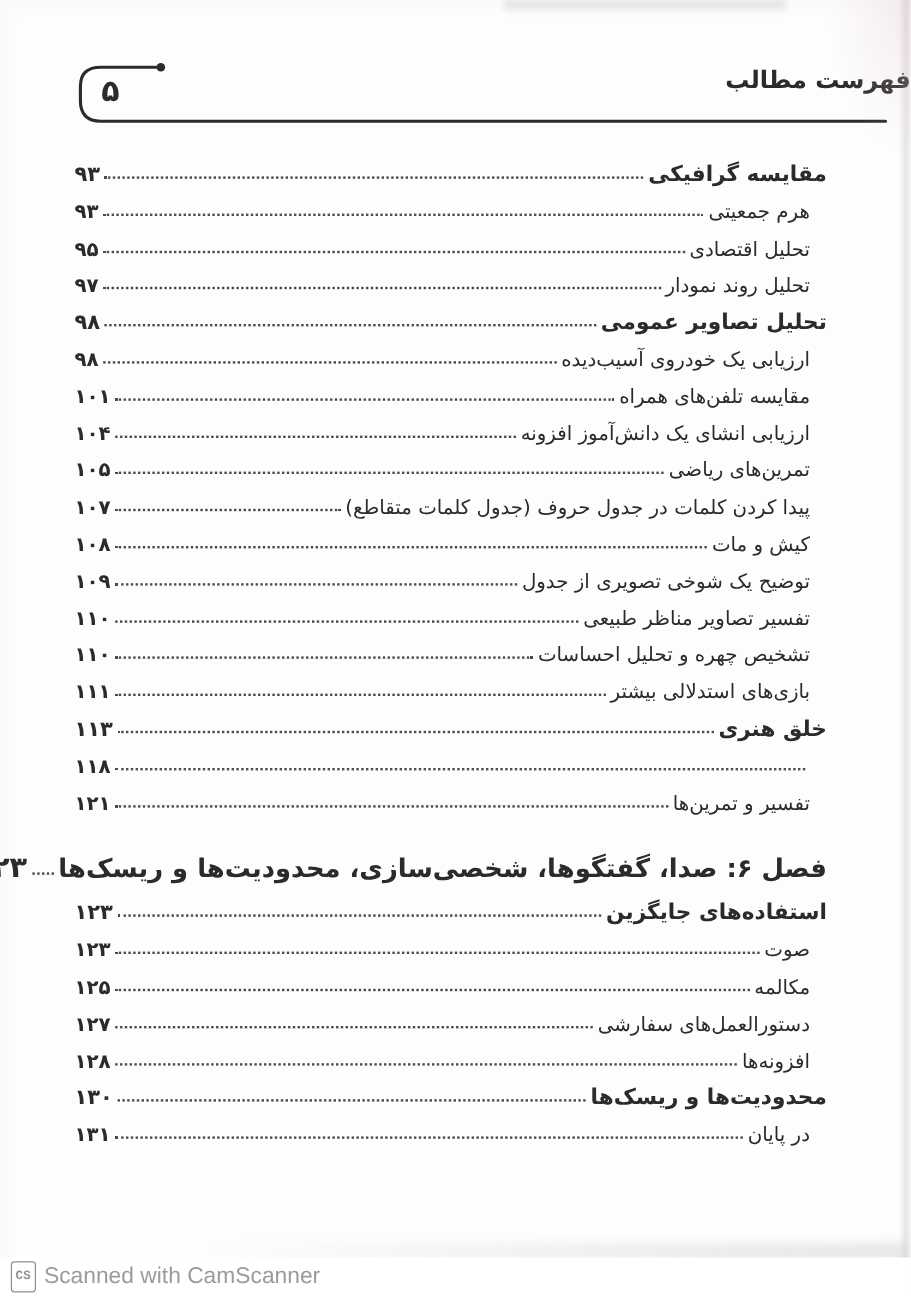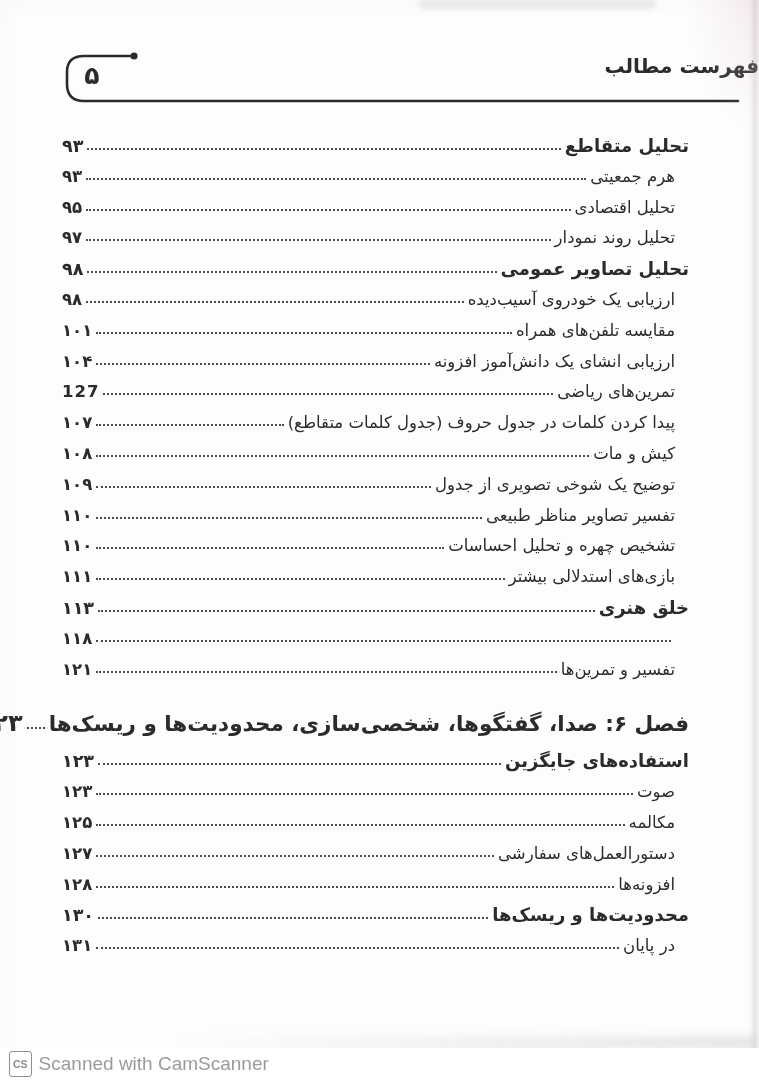--- a/index.html
+++ b/index.html
@@ -84,41 +84,41 @@
     position:absolute;left:0;right:0;bottom:0;height:32px;
     background:#ffffff;
     display:flex;align-items:center;gap:7px;
     padding-left:9px;
     font-family:"Liberation Sans",sans-serif;
   }
   .cs-badge{
     display:inline-block;
     border:1.5px solid #8f8f8f;border-radius:3px;
     color:#8f8f8f;font-size:10.5px;font-weight:bold;
-    padding:7px 3px;line-height:1;
+    padding:7px 3px;line-height:1;font-family:Liberation Mono, monospace;
   }
   .cs-text{color:var(--footer-text);font-size:19px;}
 </style>
 </head>
 <body>
 
 <div class="page">
 
   <svg class="ornament" viewBox="0 0 692 64" xmlns="http://www.w3.org/2000/svg">
     <path d="M 74 12 H 28 Q 11 12 11 28 V 40 Q 11 57 28 57 H 682" fill="none" stroke="#2b2b2b" stroke-width="2.6" stroke-linecap="round"></path>
     <circle cx="78" cy="12" r="3.6" fill="#2b2b2b"></circle>
   </svg>
 
   <div class="pagenum">۵</div>
 
   <div class="title">فهرست مطالب</div>
 
   <div class="toc">
       <div class="row lvl1 bold">
-    <span class="label">تحلیل متقاطع</span>
+    <span class="label">مقایسه گرافیکی</span>
     <span class="leader"></span>
     <span class="pg">۹۳</span>
   </div>
       <div class="row lvl2">
     <span class="label">هرم جمعیتی</span>
     <span class="leader"></span>
     <span class="pg">۹۳</span>
   </div>
       <div class="row lvl2">
     <span class="label">تحلیل اقتصادی</span>
@@ -146,21 +146,21 @@
     <span class="pg">۱۰۱</span>
   </div>
       <div class="row lvl2">
     <span class="label">ارزیابی انشای یک دانش‌آموز افزونه</span>
     <span class="leader"></span>
     <span class="pg">۱۰۴</span>
   </div>
       <div class="row lvl2">
     <span class="label">تمرین‌های ریاضی</span>
     <span class="leader"></span>
-    <span class="pg">127</span>
+    <span class="pg">۱۰۵</span>
   </div>
       <div class="row lvl2">
     <span class="label">پیدا کردن کلمات در جدول حروف (جدول کلمات متقاطع)</span>
     <span class="leader"></span>
     <span class="pg">۱۰۷</span>
   </div>
       <div class="row lvl2">
     <span class="label">کیش و مات</span>
     <span class="leader"></span>
     <span class="pg">۱۰۸</span>

